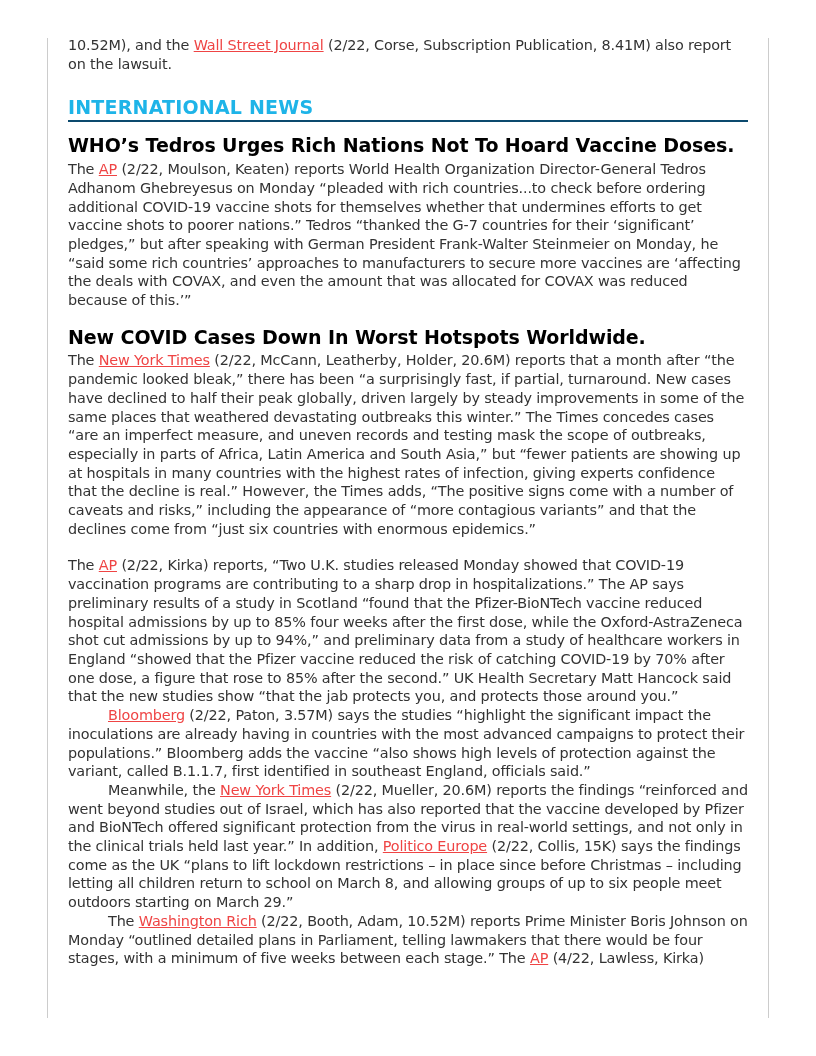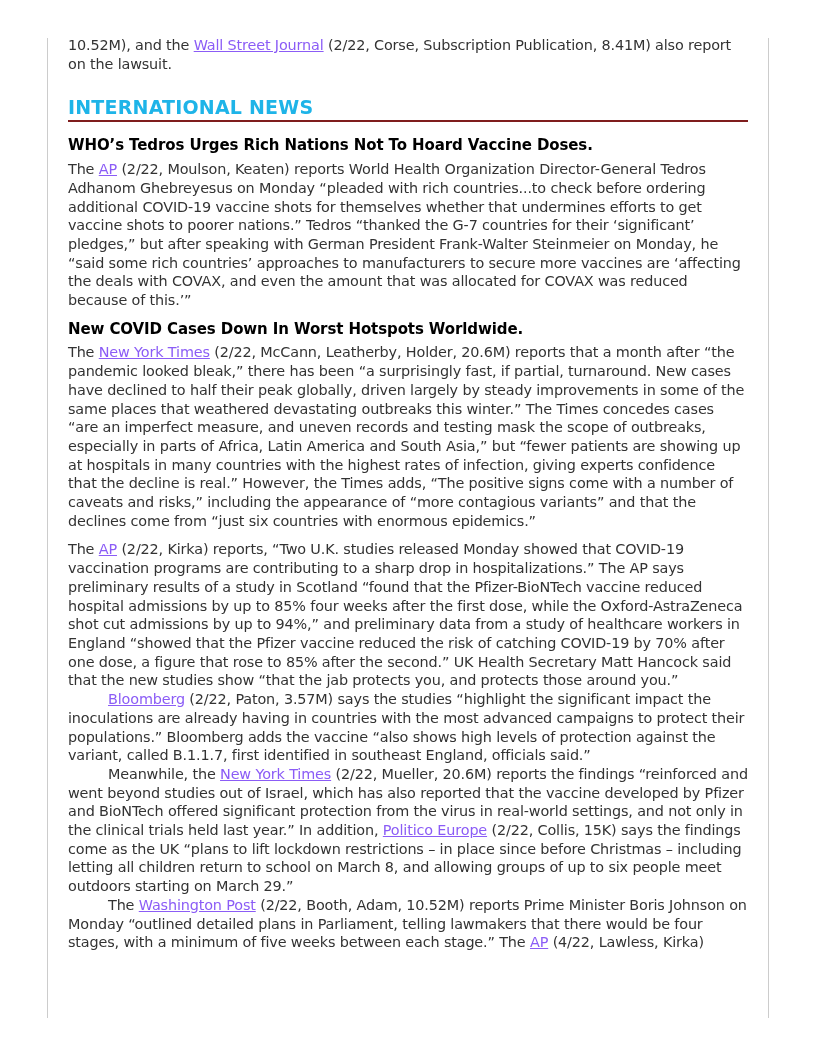--- a/index.html
+++ b/index.html
@@ -2,28 +2,28 @@
 <html><head>
 <meta charset="utf-8">
 <style>
   html, body { margin: 0; padding: 0; background: #ffffff; }
   body { width: 816px; height: 1056px; position: relative; overflow: hidden;
          font-family: "DejaVu Sans", sans-serif; color: #333333; }
   .frame { position: absolute; left: 47px; top: 38px; width: 720px; height: 980px;
            border-left: 1px solid #cccccc; border-right: 1px solid #cccccc; }
   .content { position: absolute; left: 68px; top: 36px; width: 680px; }
   p { margin: 0; font-size: 14.4px; line-height: 18.7px; letter-spacing: -0.15px; }
-  a { color: #8b5cf6; text-decoration: underline; }
+  a { color: #ef4444; text-decoration: underline; }
   .section-heading { margin: 0; margin-top: 22px; font-size: 19px; font-weight: bold; color: #1eb4e8;
                      letter-spacing: 0.2px; line-height: 24px; padding-bottom: 1px;
-                     border-bottom: 2px solid #7f1d1d; }
-  .headline { margin: 0; font-size: 15px; font-weight: bold; color: #000000; line-height: 18.7px;
+                     border-bottom: 2px solid #0c4a6e; }
+  .headline { margin: 0; font-size: 19px; font-weight: bold; color: #000000; line-height: 18.7px;
               letter-spacing: -0.1px; }
   .article-body { margin-top: 5px; }
-  .story { margin-top: 10px; }
+  .story { margin-top: 18px; }
   .indent { text-indent: 40px; }
 </style>
 </head>
 <body>
 
 <div class="frame"></div>
 
 <div class="content">
 
   <p><span>10.52M), and the </span><a href="#">Wall Street Journal</a><span> (2/22, Corse, Subscription Publication, 8.41M) also report on the lawsuit.</span></p>
@@ -37,16 +37,16 @@
 
   <div class="story">
     <h3 class="headline">New COVID Cases Down In Worst Hotspots Worldwide.</h3>
     <p class="article-body"><span>The </span><a href="#">New York Times</a><span> (2/22, McCann, Leatherby, Holder, 20.6M) reports that a month after “the pandemic looked bleak,” there has been “a surprisingly fast, if partial, turnaround. New cases have declined to half their peak globally, driven largely by steady improvements in some of the same places that weathered devastating outbreaks this winter.” The Times concedes cases “are an imperfect measure, and uneven records and testing mask the scope of outbreaks, especially in parts of Africa, Latin America and South Asia,” but “fewer patients are showing up at hospitals in many countries with the highest rates of infection, giving experts confidence that the decline is real.” However, the Times adds, “The positive signs come with a number of caveats and risks,” including the appearance of “more contagious variants” and that the declines come from “just six countries with enormous epidemics.”</span></p>
   </div>
 
   <div class="story">
     <p class="article-body"><span>The </span><a href="#">AP</a><span> (2/22, Kirka) reports, “Two U.K. studies released Monday showed that COVID-19 vaccination programs are contributing to a sharp drop in hospitalizations.” The AP says preliminary results of a study in Scotland “found that the Pfizer-BioNTech vaccine reduced hospital admissions by up to 85% four weeks after the first dose, while the Oxford-AstraZeneca shot cut admissions by up to 94%,” and preliminary data from a study of healthcare workers in England “showed that the Pfizer vaccine reduced the risk of catching COVID-19 by 70% after one dose, a figure that rose to 85% after the second.” UK Health Secretary Matt Hancock said that the new studies show “that the jab protects you, and protects those around you.”</span></p>
     <p class="indent"><a href="#">Bloomberg</a><span> (2/22, Paton, 3.57M) says the studies “highlight the significant impact the inoculations are already having in countries with the most advanced campaigns to protect their populations.” Bloomberg adds the vaccine “also shows high levels of protection against the variant, called B.1.1.7, first identified in southeast England, officials said.”</span></p>
     <p class="indent"><span>Meanwhile, the </span><a href="#">New York Times</a><span> (2/22, Mueller, 20.6M) reports the findings “reinforced and went beyond studies out of Israel, which has also reported that the vaccine developed by Pfizer and BioNTech offered significant protection from the virus in real-world settings, and not only in the clinical trials held last year.” In addition, </span><a href="#">Politico Europe</a><span> (2/22, Collis, 15K) says the findings come as the UK “plans to lift lockdown restrictions – in place since before Christmas – including letting all children return to school on March 8, and allowing groups of up to six people meet outdoors starting on March 29.”</span></p>
-    <p class="indent"><span>The </span><a href="#">Washington Post</a><span> (2/22, Booth, Adam, 10.52M) reports Prime Minister Boris Johnson on Monday “outlined detailed plans in Parliament, telling lawmakers that there would be four stages, with a minimum of five weeks between each stage.” The </span><a href="#">AP</a><span> (4/22, Lawless, Kirka)</span></p>
+    <p class="indent"><span>The </span><a href="#">Washington Rich</a><span> (2/22, Booth, Adam, 10.52M) reports Prime Minister Boris Johnson on Monday “outlined detailed plans in Parliament, telling lawmakers that there would be four stages, with a minimum of five weeks between each stage.” The </span><a href="#">AP</a><span> (4/22, Lawless, Kirka)</span></p>
   </div>
 
 </div>
 
 </body></html>

